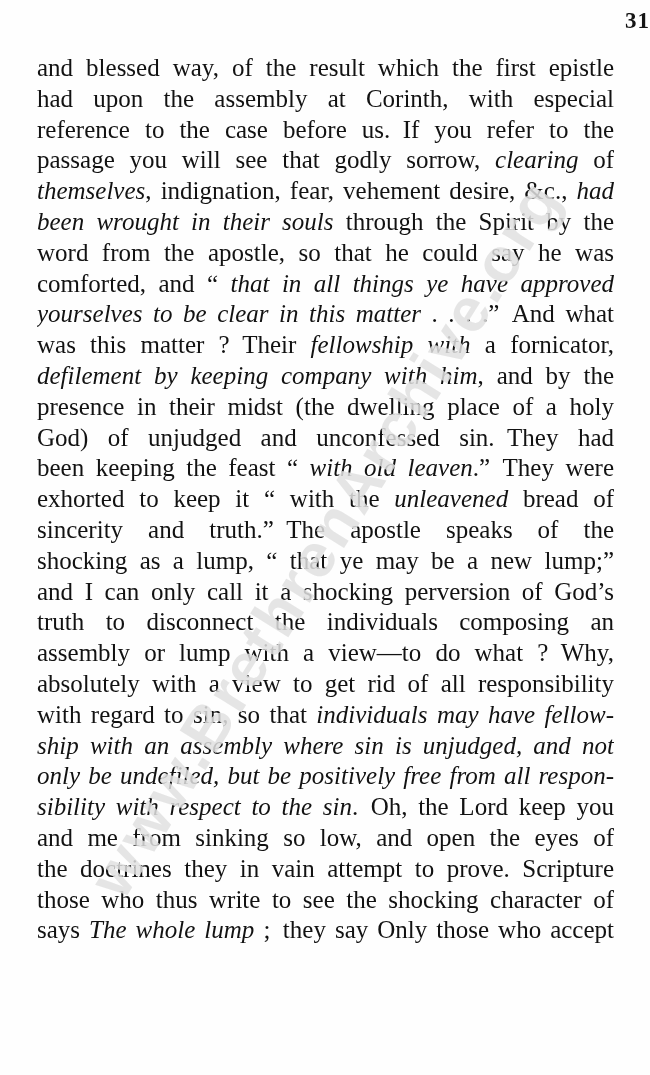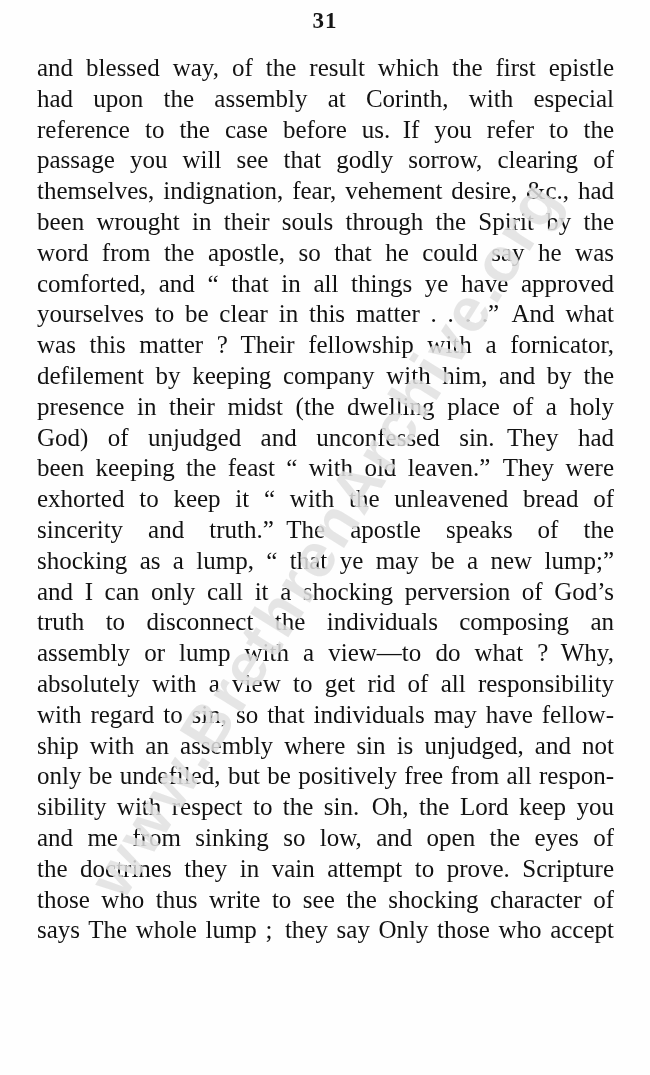--- a/index.html
+++ b/index.html
@@ -17,21 +17,21 @@
     background: #fefefe;
     font-family: "Liberation Serif", "DejaVu Serif", serif;
     color: #121212;
     overflow: hidden;
   }
   .pagenum {
     position: absolute;
     top: 8px;
     left: 0;
     width: 100%;
-    text-align: center;
+    text-align: right;
     font-size: 23px;
     font-weight: bold;
     letter-spacing: 1px;
     color: #151515;
   }
   .textblock {
     position: absolute;
     top: 53px;
     left: 37px;
     width: 577px;
@@ -39,21 +39,21 @@
   .line {
     height: 30.8px;
     line-height: 30.8px;
     font-size: 25px;
     text-align: justify;
     text-align-last: justify;
     overflow: hidden;
     white-space: normal;
   }
   .seg { font-style: normal; }
-  .seg.it { }
+  .seg.it { font-style: italic; }
   .watermark {
     position: absolute;
     top: 50%;
     left: 50%;
     transform: translate(-50%, -50%) rotate(-58deg);
     font-family: "Liberation Sans", "DejaVu Sans", sans-serif;
     font-weight: bold;
     font-size: 62px;
     letter-spacing: 3px;
     white-space: nowrap;

